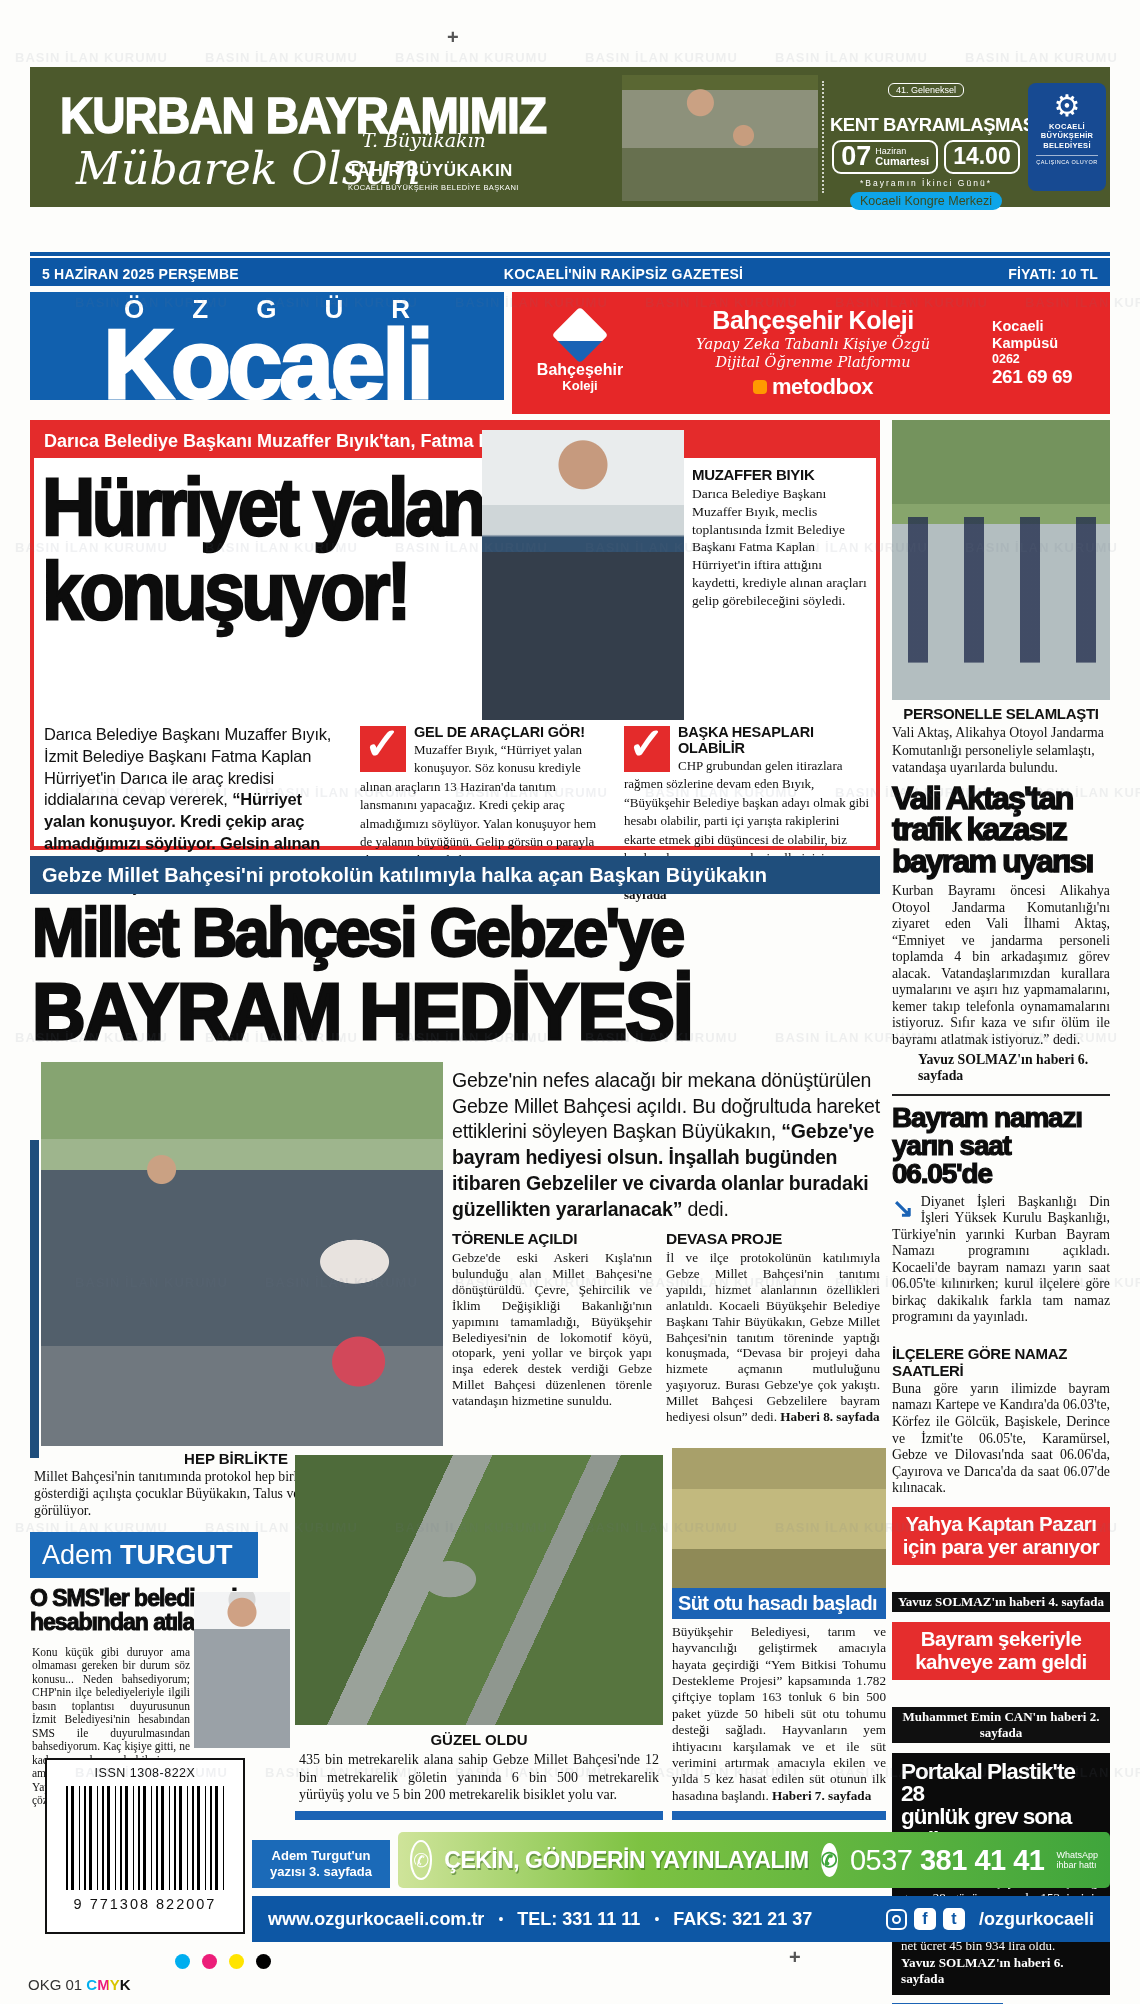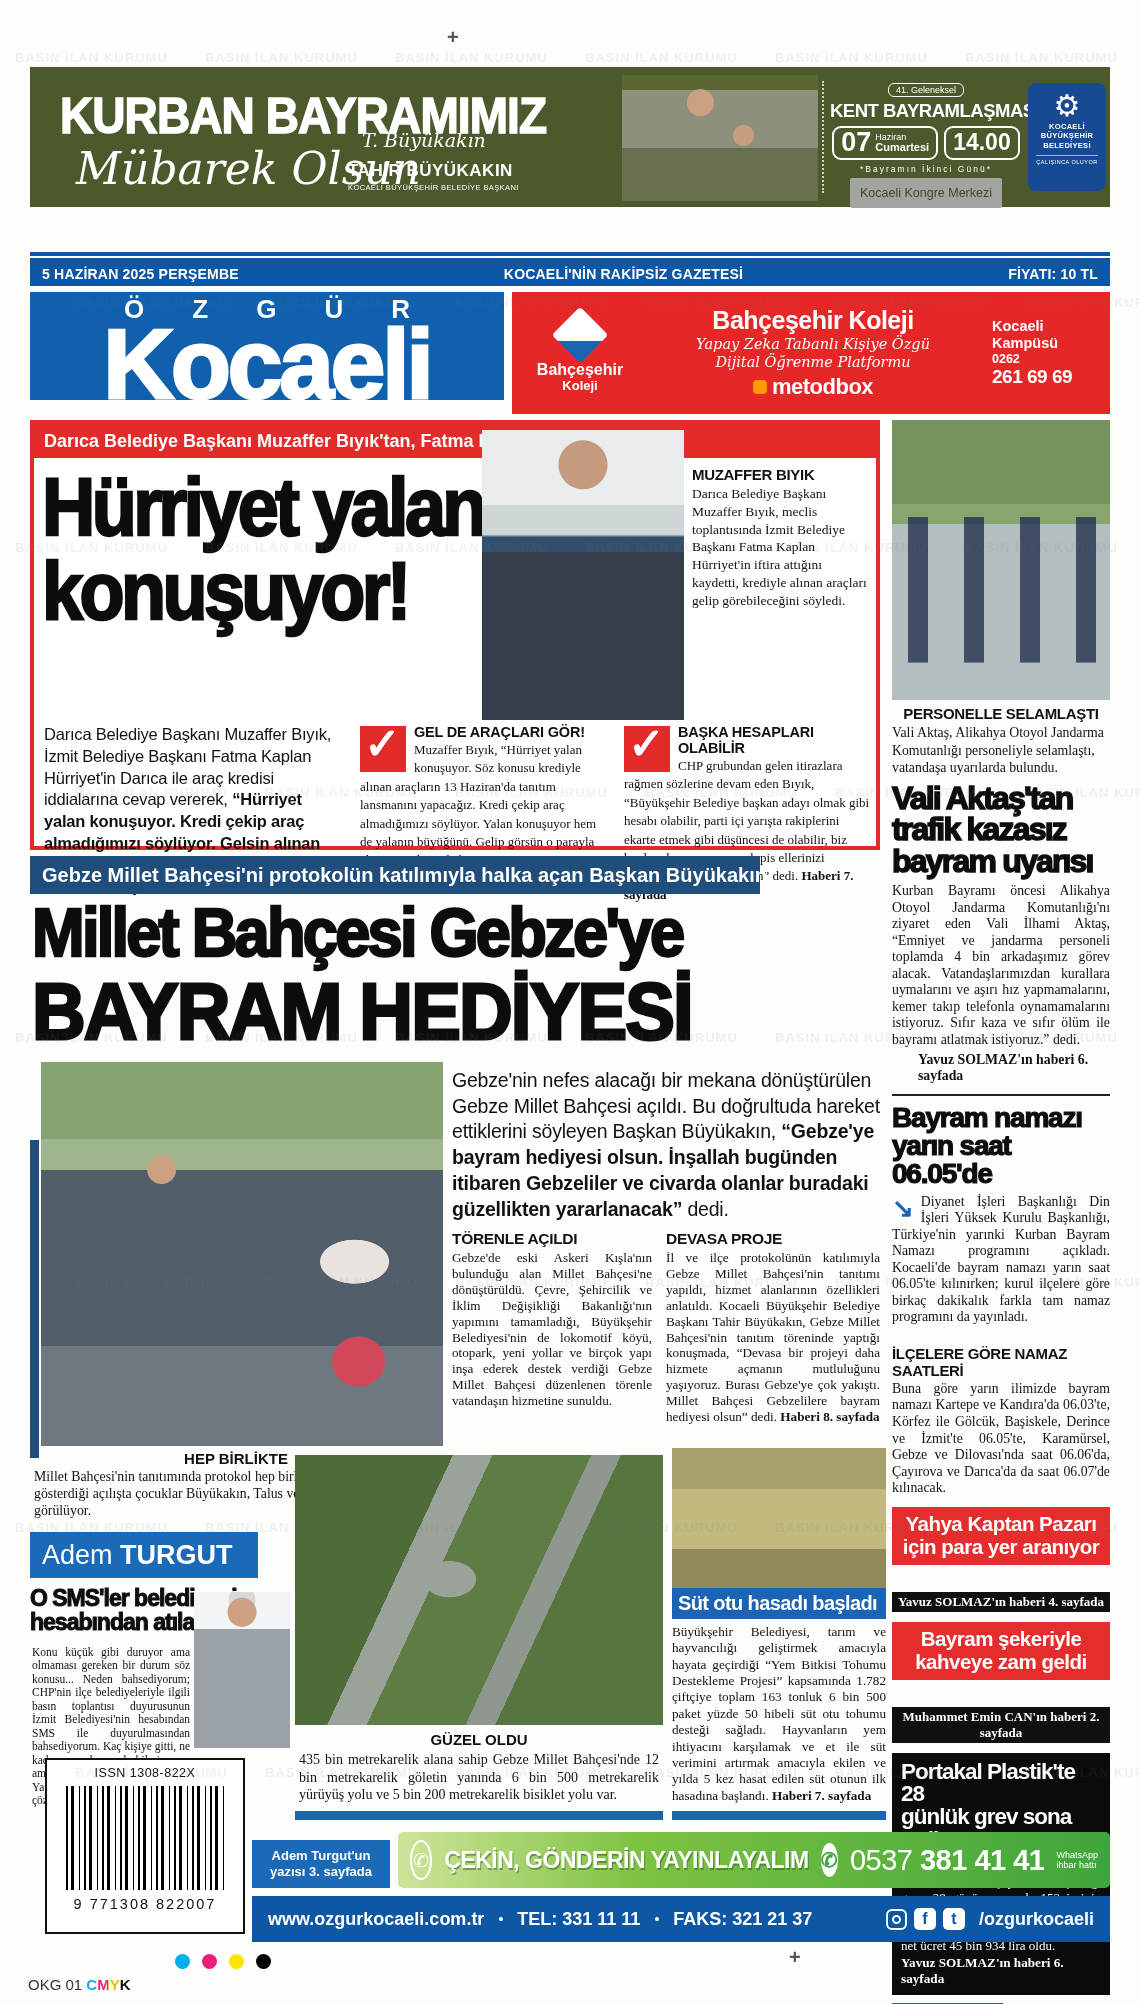--- a/index.html
+++ b/index.html
@@ -18,31 +18,31 @@
   .bn-script{left:46px;top:76px;font-family:"DejaVu Serif",serif;font-style:italic;font-size:44px;white-space:nowrap;}
   .bn-sig{left:332px;top:62px;font-family:"DejaVu Serif",serif;font-style:italic;font-size:19px;}
   .bn-name{left:318px;top:94px;font-size:17px;font-weight:900;letter-spacing:.5px;}
   .bn-nm-sub{left:318px;top:116px;font-size:7.5px;letter-spacing:.4px;}
   .bn-photo{left:592px;top:8px;width:196px;height:126px;
      background:radial-gradient(circle at 40% 22%,#caa183 0 13px,transparent 14px),
                 radial-gradient(circle at 62% 48%,#c79d7e 0 10px,transparent 11px),
                 linear-gradient(180deg,#5a6733 0 12%,#8d917b 12% 58%,#67704f 58% 100%);}
   .bn-dots{left:792px;top:14px;height:112px;border-left:2px dotted rgba(255,255,255,.75);}
   .bn-event{left:800px;top:12px;width:192px;text-align:center;}
-  .bn-badge{display:inline-block;border:1px solid #fff;border-radius:6px;font-size:9px;padding:1px 7px;margin-bottom:3px;}
+  .bn-badge{display:inline-block;border:1px solid #fff;border-radius:6px;font-size:9px;padding:1px 7px;margin-bottom:17px;}
   .bn-ev-title{font-size:18.5px;font-weight:900;letter-spacing:-.5px;white-space:nowrap;}
   .bn-ev-row{display:flex;justify-content:center;gap:6px;margin-top:4px;}
   .bn-ev-box{border:2px solid #fff;border-radius:9px;padding:1px 7px;display:flex;align-items:center;gap:4px;}
   .bn-ev-day{font-size:27px;font-weight:900;line-height:1;}
   .bn-ev-md{display:flex;flex-direction:column;text-align:left;line-height:1;}
   .bn-ev-mo{font-size:9px;}
   .bn-ev-wd{font-size:11px;font-weight:bold;}
   .bn-ev-time{font-size:23px;font-weight:900;line-height:1.2;}
   .bn-ev-note{font-size:8.5px;letter-spacing:2px;margin-top:4px;white-space:nowrap;}
-  .bn-ev-place{display:inline-block;background:#a3a3a3;color:#3c4a1e;border-radius:2px;font-size:12.5px;padding:8px 10px;margin-top:4px;white-space:nowrap;}
+  .bn-ev-place{display:inline-block;background:#0ea5e9;color:#3c4a1e;border-radius:9px;font-size:12.5px;padding:2px 10px;margin-top:4px;white-space:nowrap;}
   .bn-logo{left:998px;top:16px;width:78px;height:108px;background:#174a92;border-radius:8px;text-align:center;padding-top:6px;box-sizing:border-box;}
   .bn-logo-ic{font-size:30px;line-height:1.1;}
   .bn-logo-t{font-size:7.5px;font-weight:900;line-height:1.25;letter-spacing:.3px;}
   .bn-logo-s{font-size:5.5px;margin-top:4px;border-top:1px solid rgba(255,255,255,.6);padding-top:3px;display:inline-block;letter-spacing:.5px;}
 
   
   .datebar{left:30px;top:252px;width:1080px;height:34px;background:#0d57a5;color:#fff;display:flex;align-items:flex-end;padding:0 12px 4px 12px;box-sizing:border-box;}
   .datebar::before{content:"";position:absolute;left:0;right:0;top:4px;height:2px;background:#fff;}
   .db-c{flex:1;text-align:center;}
   .db-l,.db-c,.db-r{font-size:14px;font-weight:bold;letter-spacing:.2px;}
@@ -108,21 +108,21 @@
   .strike-by{font-size:13.2px;font-weight:bold;margin-top:2px;}
   .an-label{display:inline-block;background:#1b63b5;color:#fff;font-size:21px;font-weight:900;letter-spacing:1px;padding:2px 14px;margin-top:8px;position:relative;z-index:2;}
   .an-box{border:3px solid #1b63b5;background:#fff;margin-top:-3px;height:160px;position:relative;}
   .an-photo{position:absolute;left:7px;top:10px;width:92px;height:140px;
      background:radial-gradient(circle at 50% 16%,#caa183 0 15px,transparent 16px),
                 radial-gradient(circle at 50% 7%,#555 0 13px,transparent 14px),
                 linear-gradient(180deg,#ececec 0 34%,#6a6f74 34% 100%);}
   .an-title{position:absolute;right:8px;top:16px;width:104px;text-align:right;font-size:19px;font-weight:900;letter-spacing:-.8px;line-height:1.05;}
 
   
-  .park-kicker{left:30px;top:856px;width:730px;height:38px;background:#1f4e7c;color:#fff;font-size:20px;font-weight:bold;line-height:38px;padding-left:12px;box-sizing:border-box;white-space:nowrap;}
+  .park-kicker{left:30px;top:856px;width:850px;height:38px;background:#1f4e7c;color:#fff;font-size:20px;font-weight:bold;line-height:38px;padding-left:12px;box-sizing:border-box;white-space:nowrap;}
   .park-hl1{left:32px;top:898px;font-size:68px;font-weight:900;letter-spacing:-3px;line-height:1;color:#0d0d0d;-webkit-text-stroke:2.5px #0d0d0d;white-space:nowrap;transform:scaleX(.93);transform-origin:0 0;}
   .park-hl2{left:32px;top:972px;font-size:80px;font-weight:900;letter-spacing:-2px;line-height:1;color:#0d0d0d;-webkit-text-stroke:3px #0d0d0d;white-space:nowrap;transform:scaleX(.93);transform-origin:0 0;}
   .park-strip{left:30px;top:1140px;width:9px;height:318px;background:#1f4e7c;}
   .park-photo{left:41px;top:1062px;width:402px;height:384px;
      background:radial-gradient(ellipse at 78% 52%,#e8e3df 0 34px,transparent 35px),
                 radial-gradient(ellipse at 79% 78%,#d2485a 0 26px,transparent 27px),
                 radial-gradient(circle at 30% 28%,#caa183 0 14px,transparent 15px),
                 linear-gradient(180deg,#86a471 0 20%,#9eb58d 20% 28%,#525f6b 28% 74%,#70787f 74% 100%);}
   .park-right{left:452px;top:1068px;width:428px;}
   .park-intro{font-size:19.5px;line-height:1.32;letter-spacing:-.2px;}

